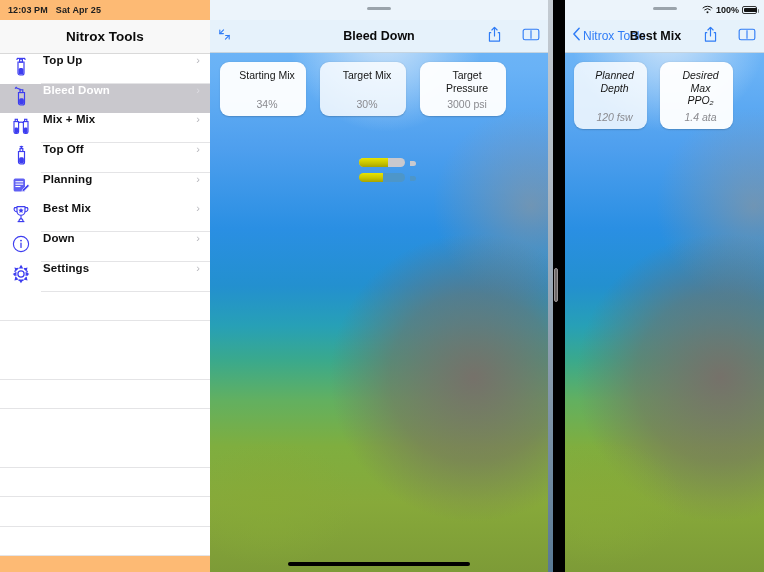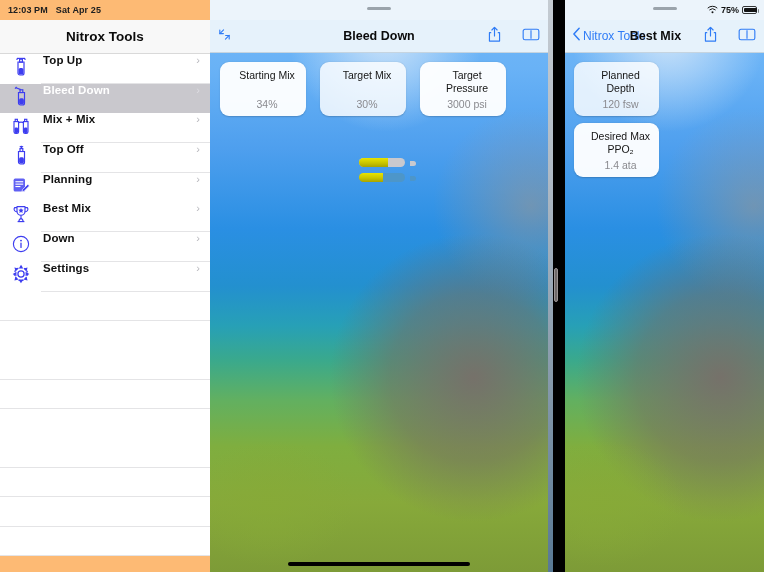--- a/index.html
+++ b/index.html
@@ -223,21 +223,21 @@
     line-height: 12.5px;
   }
   .card-value {
     font-size: 10.5px;
     color: #8a8a8f;
     margin-top: 4px;
   }
   #pane-mid .card { width: 86px; }
   #pane-mid .card:nth-child(1) { margin-right: 0; }
   #pane-right .cards { gap: 7px 13px; padding: 9px 9px 0 9px; }
-  #pane-right .card { width: 85px; }
+  #pane-right .card { width: 73px; font-style: italic; }
 
   
   .result-head {
     margin-top: 9px;
     height: 17px;
     background: rgba(225,240,255,.78);
     display: flex;
     align-items: center;
     justify-content: center;
     font-size: 11px;
@@ -587,21 +587,21 @@
       <div class="pane-grab"></div>
       <span>
         <svg width="11" height="9" viewBox="0 0 12 10">
           <g fill="none" stroke="#141414" stroke-width="1.1" stroke-linecap="round">
             <path d="M1 3.2 A7.4 7.4 0 0 1 11 3.2"></path>
             <path d="M2.9 5.3 A4.6 4.6 0 0 1 9.1 5.3"></path>
           </g>
           <circle cx="6" cy="8" r="1.1" fill="#141414"></circle>
         </svg>
       </span>
-      <span>75%</span>
+      <span>100%</span>
       <span class="battery-shell">
         <span class="battery-fill" id="battery-fill" style="width: 13px;"></span>
       </span>
     </div>
 
     <div class="pane-navbar">
       <div class="nav-left">
         <span>
           <svg width="9" height="14" viewBox="0 0 10 16">
             <path d="M8 1.5 L2 8 L8 14.5" fill="none" stroke="#2f7cf6" stroke-width="1.7" stroke-linecap="round" stroke-linejoin="round"></path>

